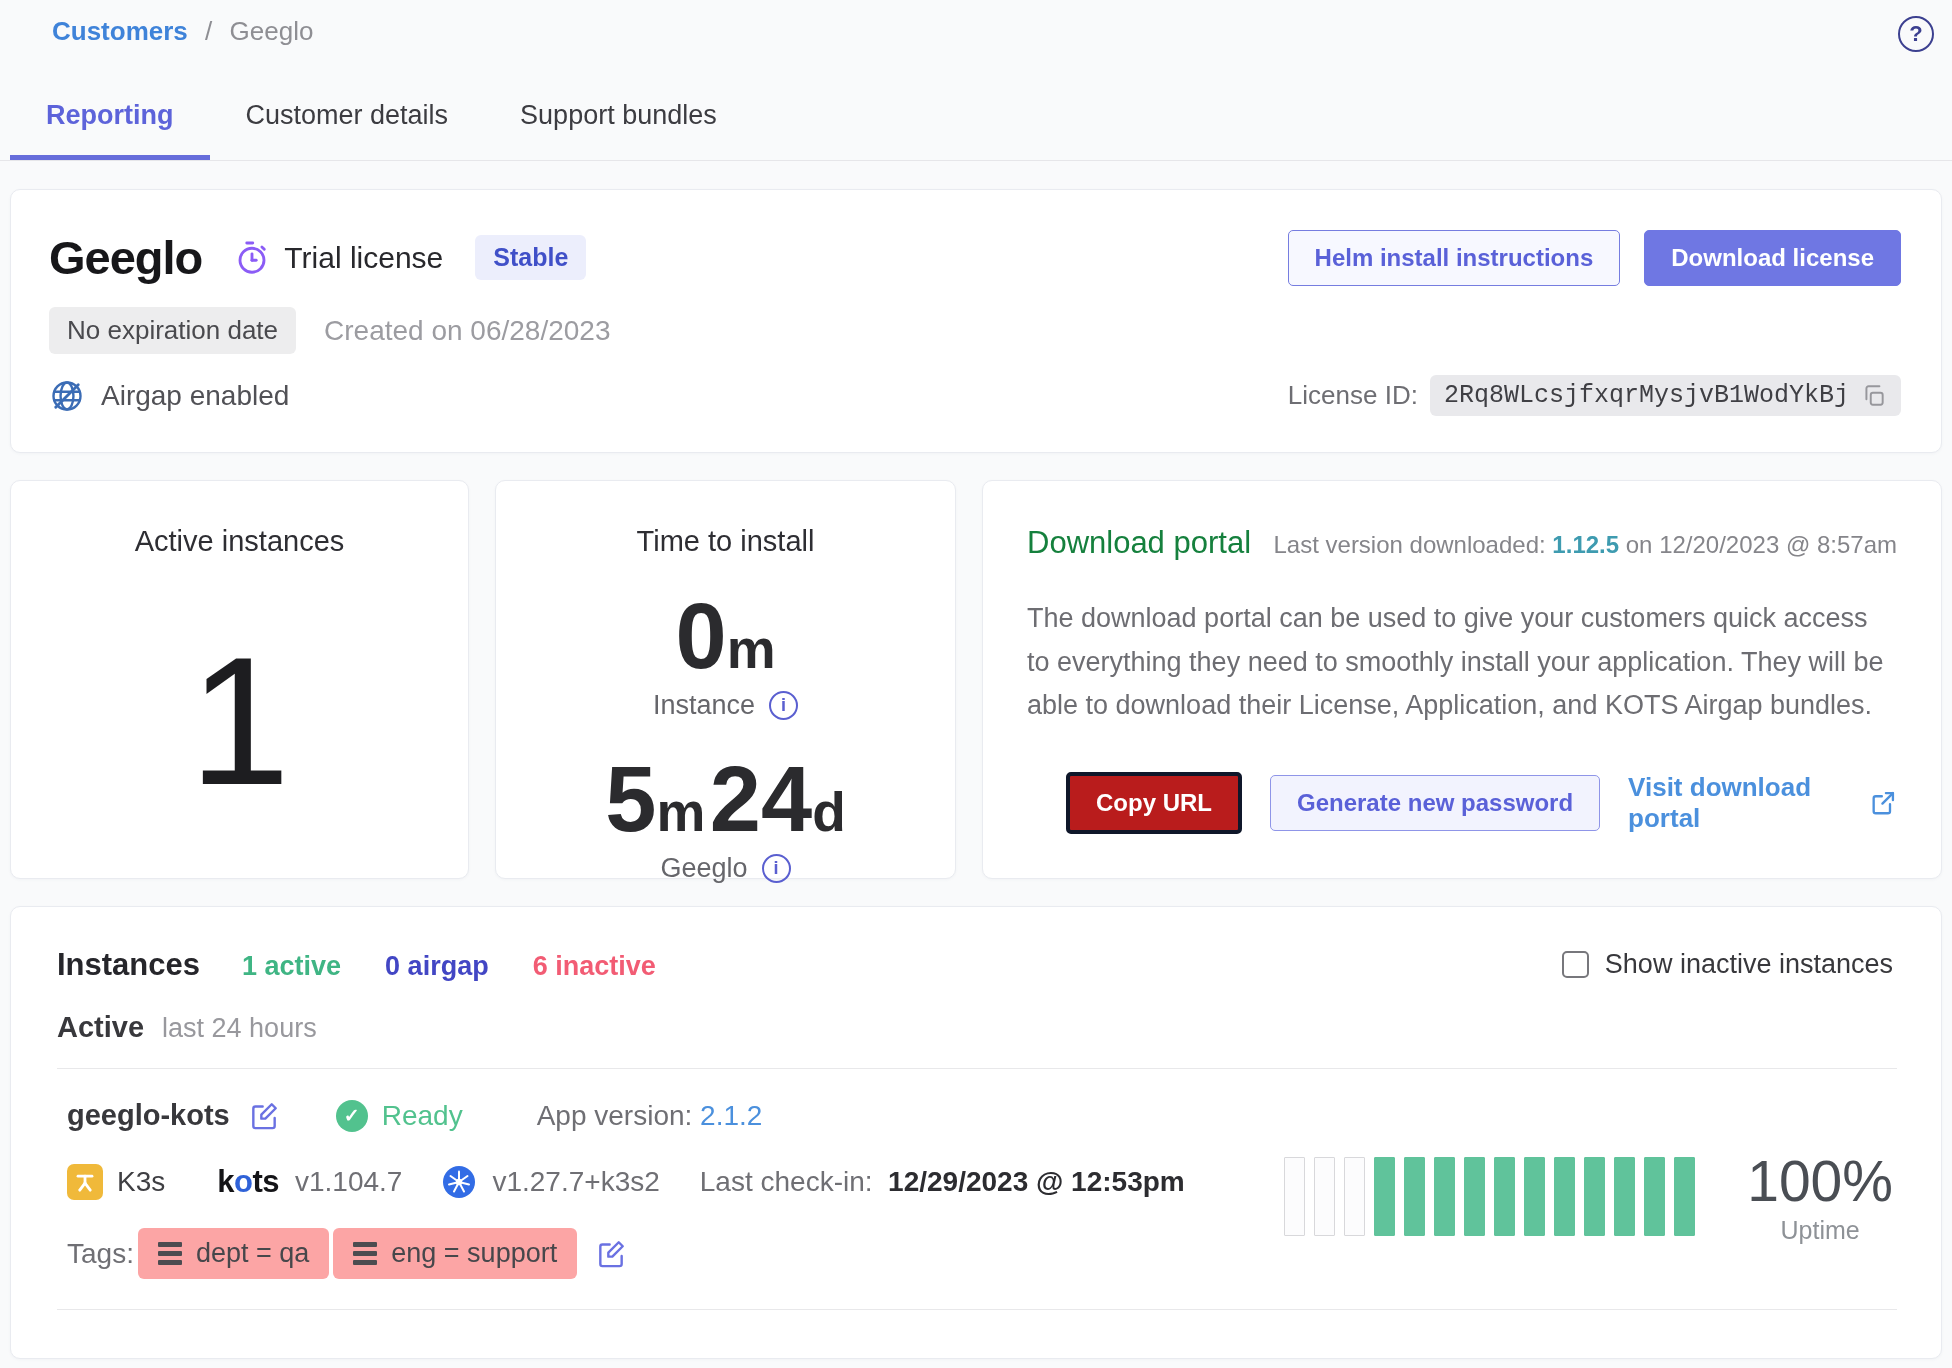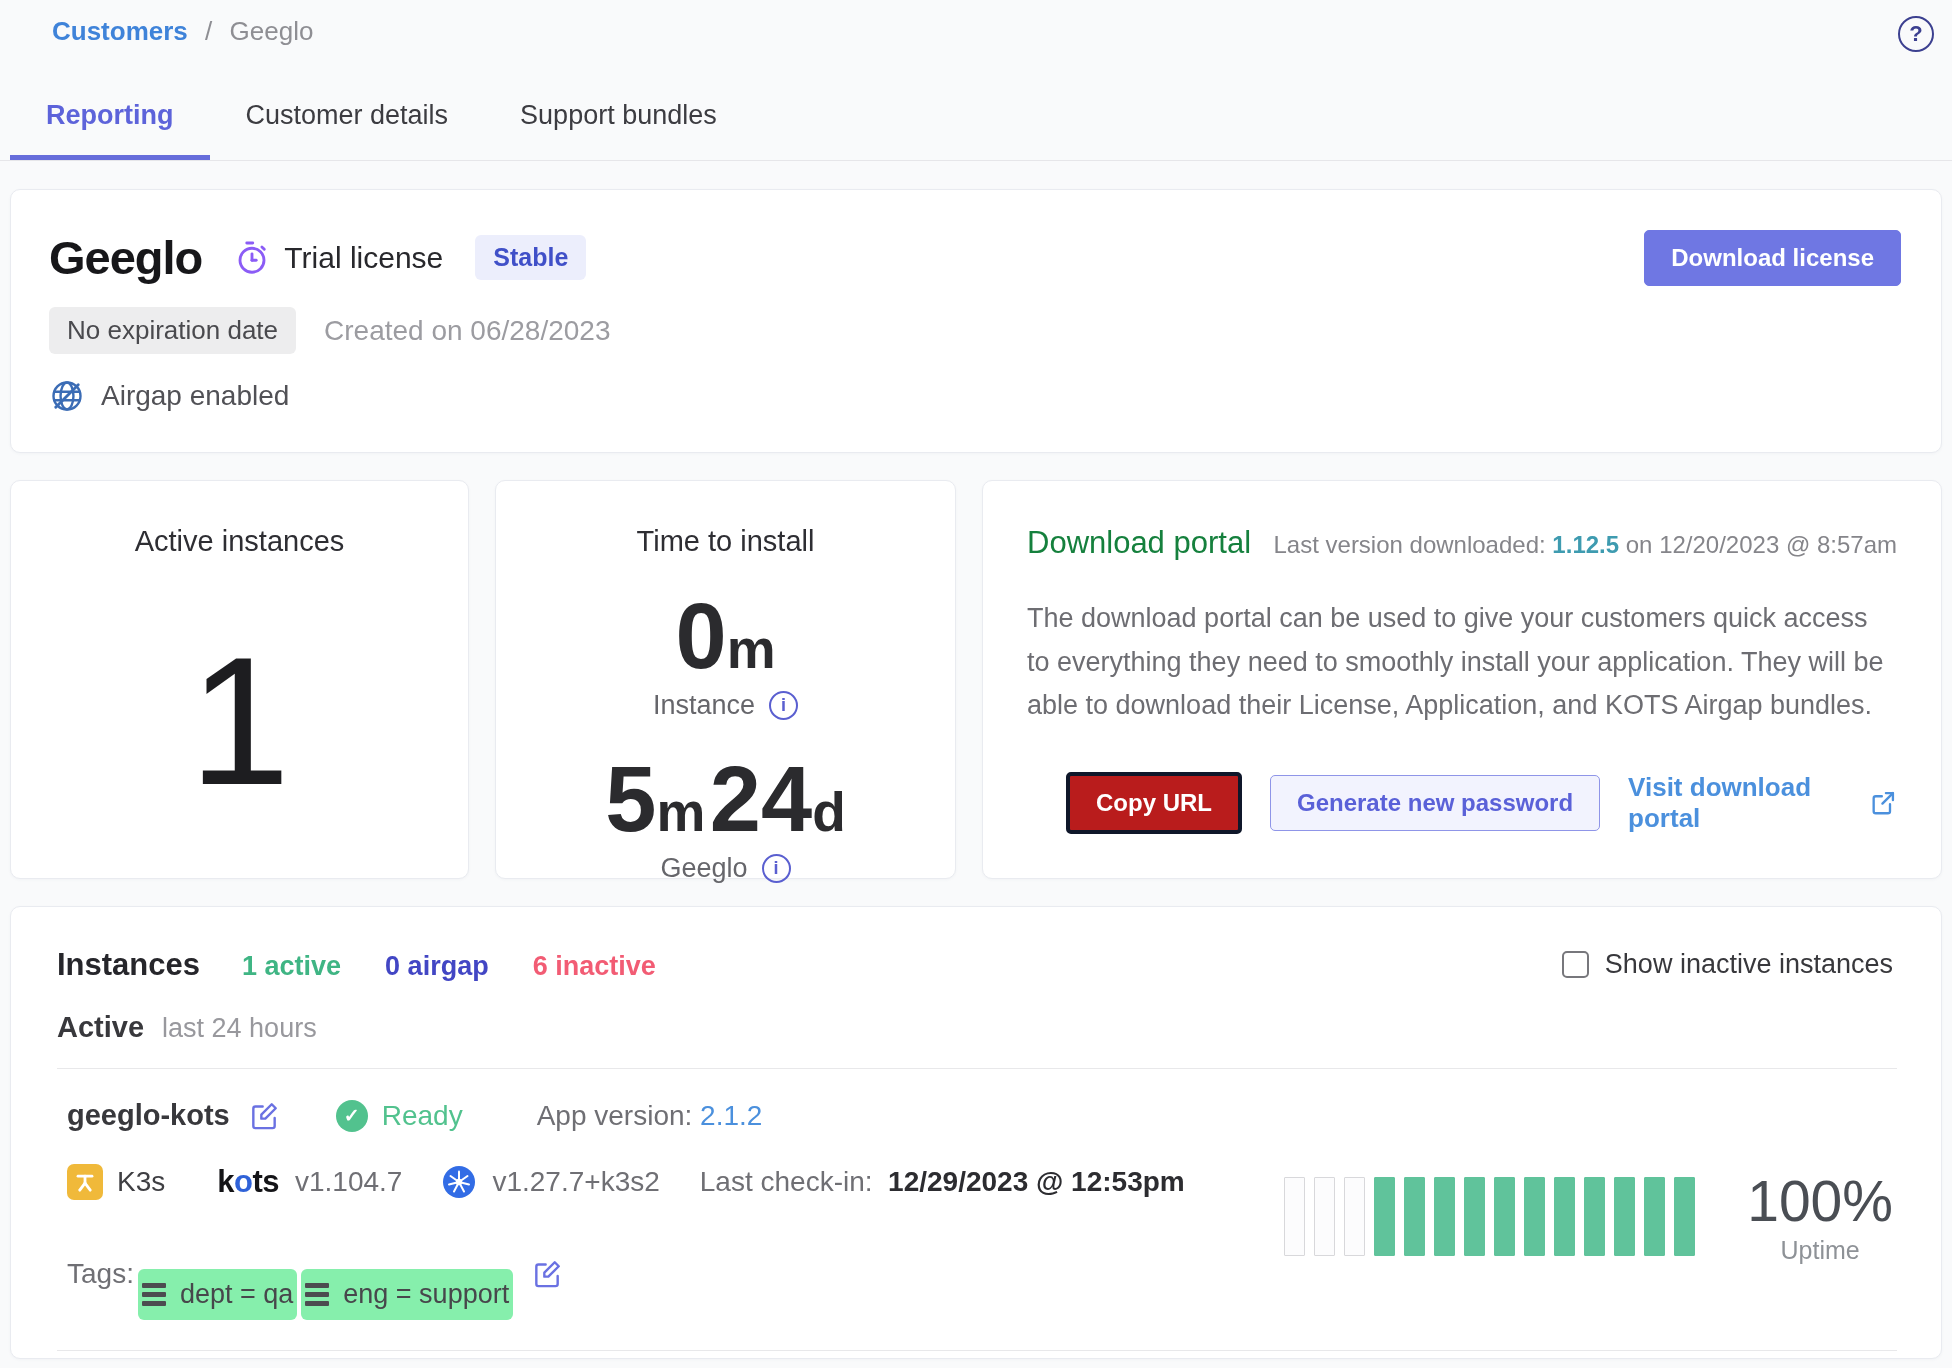--- a/index.html
+++ b/index.html
@@ -88,21 +88,21 @@
   .check-circle { width:32px; height:32px; border-radius:50%; background:#52c28e; color:#fff; display:flex; align-items:center; justify-content:center; font-size:19px; font-weight:700; }
   .appver { margin-left:74px; font-size:28px; color:#6f6f74; }
   .link-blue { color:#4b90dd; cursor:pointer; }
   .irow2 { display:flex; align-items:center; margin-top:32px; font-size:28px; color:#3f3f43; }
   .k3s-box { width:36px; height:36px; border-radius:7px; background:#f0b93a; display:flex; align-items:center; justify-content:center; }
   .kots-word { font-size:31px; font-weight:800; color:#141417; letter-spacing:-0.5px; }
   .kots-o { color:#2f62d8; }
   .gray { color:#6f6f74; }
   .bold-dark { color:#2c2c30; font-weight:700; }
   .irow3 { display:flex; align-items:center; gap:4px; margin-top:28px; font-size:28px; color:#6f6f74; }
-  .tag-chip { display:flex; align-items:center; gap:14px; background:#86efac; border-radius:6px; padding:10px 4px; color:#47474b; font-size:27px; cursor:pointer;margin-top:41px; }
+  .tag-chip { display:flex; align-items:center; gap:14px; background:#fca5a5; border-radius:6px; padding:10px 20px; color:#47474b; font-size:27px; cursor:pointer; }
   .bars-ico { display:flex; flex-direction:column; gap:4px; }
   .bars-ico div { width:24px; height:5px; background:#4c4c50; border-radius:1px; }
   .uptime-wrap { display:flex; align-items:center; gap:52px; margin-top:14px; }
   .ubars { display:flex; align-items:flex-end; gap:9px; }
   .ubar { width:21px; height:79px; background:#fcfcfd; border:1.5px solid #d8d8db; border-radius:1px; }
   .ubar.on { background:#60c39b; border-color:#60c39b; }
   .uptime-txt { text-align:center; }
   .uptime-val { font-size:57px; color:#4a4e54; }
   .uptime-lbl { font-size:25px; color:#8e9297; margin-top:2px; }
 
@@ -160,21 +160,34 @@
               <path d="M3.6 9.2 H20.4"></path>
               <path d="M3.6 14.8 H20.4"></path>
               <path d="M4.5 19.5 L19.5 4.5" stroke-width="1.9"></path>
             </svg>
           </span>
           <span>Airgap enabled</span>
         </div>
       </div>
       <div class="hright">
         <div class="hbuttons">
+          <div class="btn btn-outline">Helm install instructions</div>
           <div class="btn btn-solid">Download license</div>
+        </div>
+        <div class="license-row">
+          <span>License ID:</span>
+          <span class="license-pill">
+            <span>2Rq8WLcsjfxqrMysjvB1WodYkBj</span>
+            <span>
+              <svg width="26" height="26" viewBox="0 0 24 24" fill="none" stroke="#97979c" stroke-width="1.8" stroke-linecap="round" stroke-linejoin="round">
+                <rect x="9" y="9" width="11" height="11" rx="2"></rect>
+                <path d="M5 15 V5 a2 2 0 0 1 2-2 h10"></path>
+              </svg>
+            </span>
+          </span>
         </div>
       </div>
     </div>
 
     <div class="cards-row">
 
       <div class="card stat-card">
         <div class="stat-title">Active instances</div>
         <div class="big-one">1</div>
       </div>

